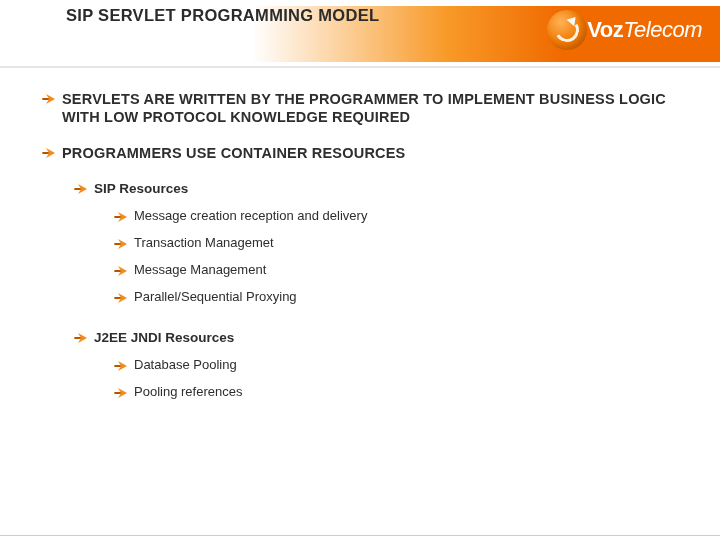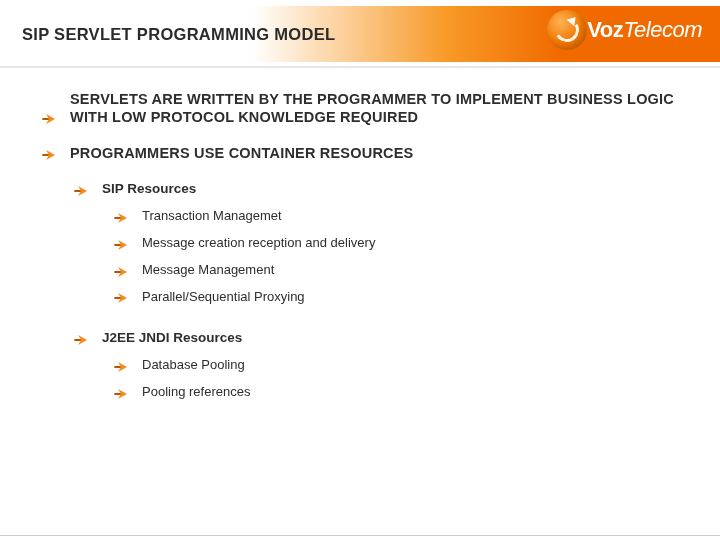--- a/index.html
+++ b/index.html
@@ -17,21 +17,22 @@
     width: 100%;
   }
   .title-bar {
     position: absolute;
     top: 6px;
     left: 0;
     height: 56px;
     width: 100%;
     background: linear-gradient(to right, #ffffff 0%, #ffffff 35%, #f89a28 62%, #f06a00 78%, #f06a00 100%);
     display: flex;
-    align-items: center;
+    align-items: flex-start;
+    padding-left: 44px;
   }
   .title-text {
     font-size: 16.5px;
     font-weight: bold;
     color: #2b2b2b;
     padding-left: 22px;
     letter-spacing: 0.3px;
   }
   .header-rule {
     position: absolute;
@@ -83,22 +84,22 @@
     letter-spacing: -0.5px;
   }
   .logo-text .bold { font-weight: 800; }
   .logo-text .ital { font-style: italic; font-weight: 500; }
 
   .content {
     padding: 22px 30px 0 42px;
   }
   .bullet {
     display: flex;
-    align-items: flex-end;
-    gap: 14px;
+    align-items: flex-start;
+    gap: 6px;
     margin-bottom: 18px;
   }
   .bullet.l0 { margin-left: 0; }
   .bullet.l1 { margin-left: 32px; margin-bottom: 10px; margin-top: 6px; }
   .bullet.l2 { margin-left: 72px; margin-bottom: 10px; }
   .section-gap { height: 8px; }
 
   .arrow {
     flex: 0 0 auto;
     width: 14px;
@@ -187,36 +188,36 @@
         </svg>
       </span>
     <span class="txt1">SIP Resources</span>
   </div>
   <div class="bullet l2">
     <span class="arrow">
         <svg width="14" height="14">
           <use href="#arr"></use>
         </svg>
       </span>
+    <span class="txt2">Message creation reception and delivery</span>
+  </div>
+  <div class="bullet l2">
+    <span class="arrow">
+        <svg width="14" height="14">
+          <use href="#arr"></use>
+        </svg>
+      </span>
     <span class="txt2">Transaction Managemet</span>
   </div>
   <div class="bullet l2">
     <span class="arrow">
         <svg width="14" height="14">
           <use href="#arr"></use>
         </svg>
       </span>
-    <span class="txt2">Message creation reception and delivery</span>
-  </div>
-  <div class="bullet l2">
-    <span class="arrow">
-        <svg width="14" height="14">
-          <use href="#arr"></use>
-        </svg>
-      </span>
     <span class="txt2">Message Management</span>
   </div>
   <div class="bullet l2">
     <span class="arrow">
         <svg width="14" height="14">
           <use href="#arr"></use>
         </svg>
       </span>
     <span class="txt2">Parallel/Sequential Proxying</span>
   </div>

